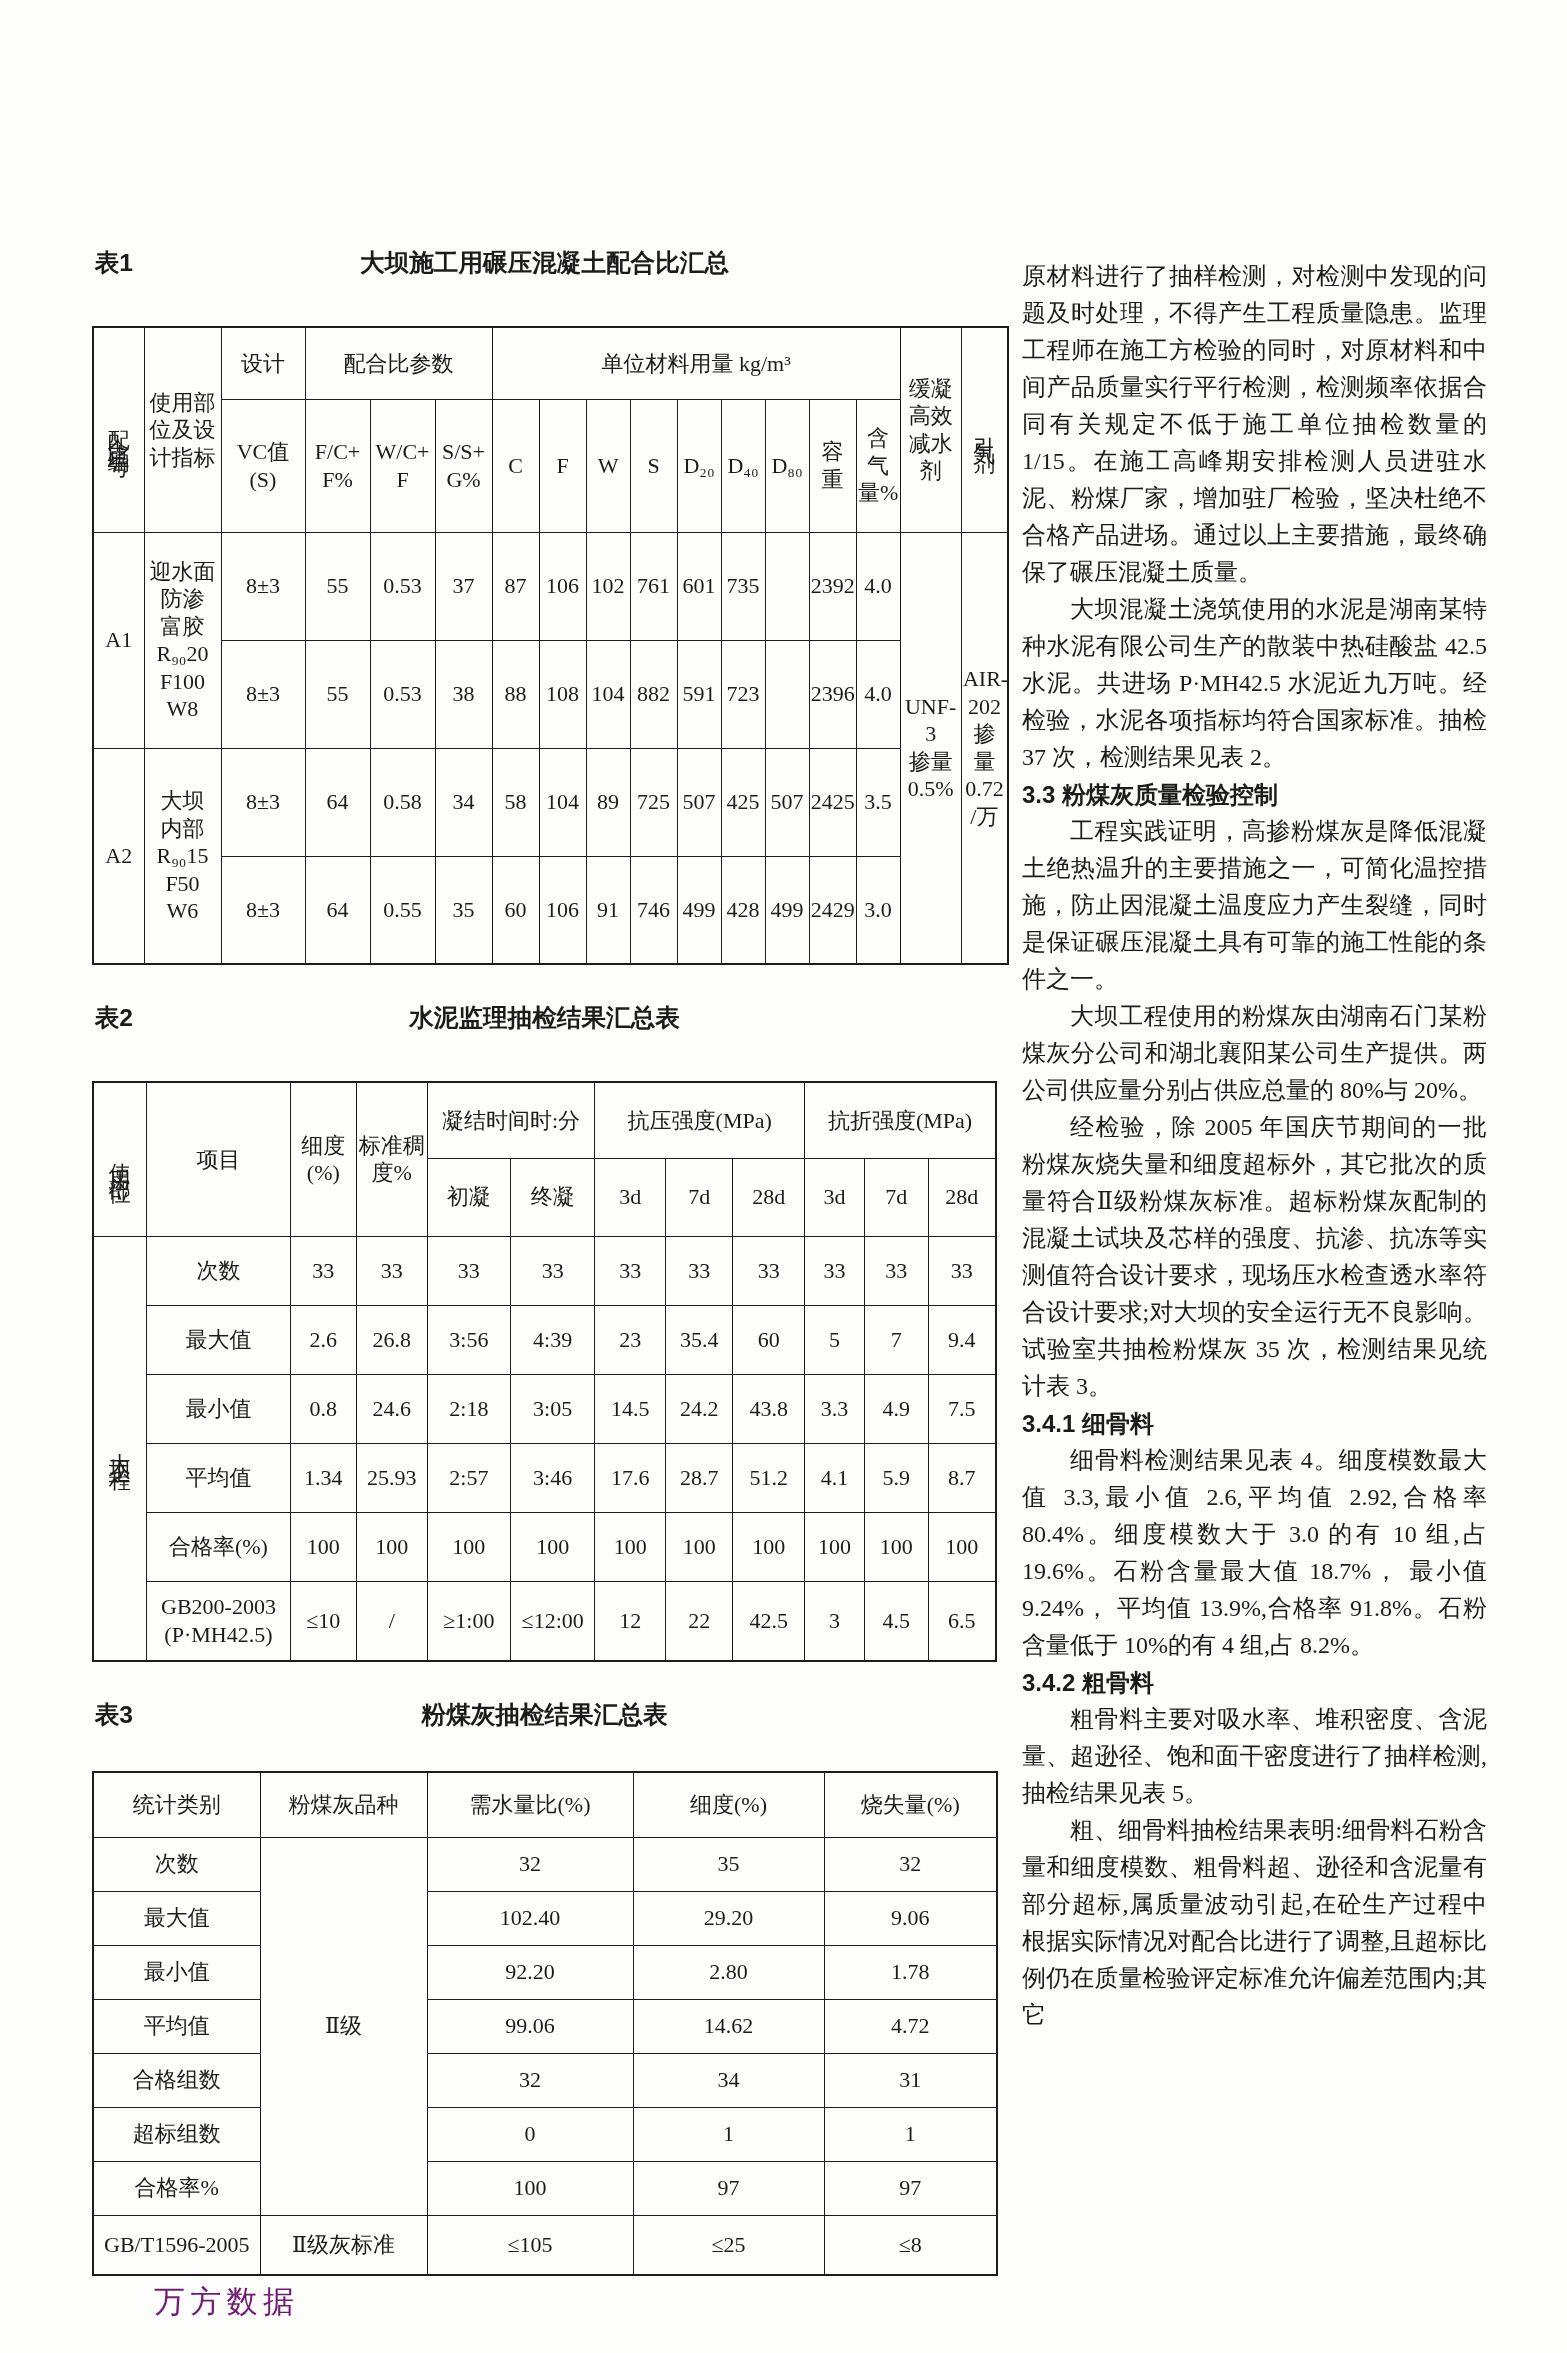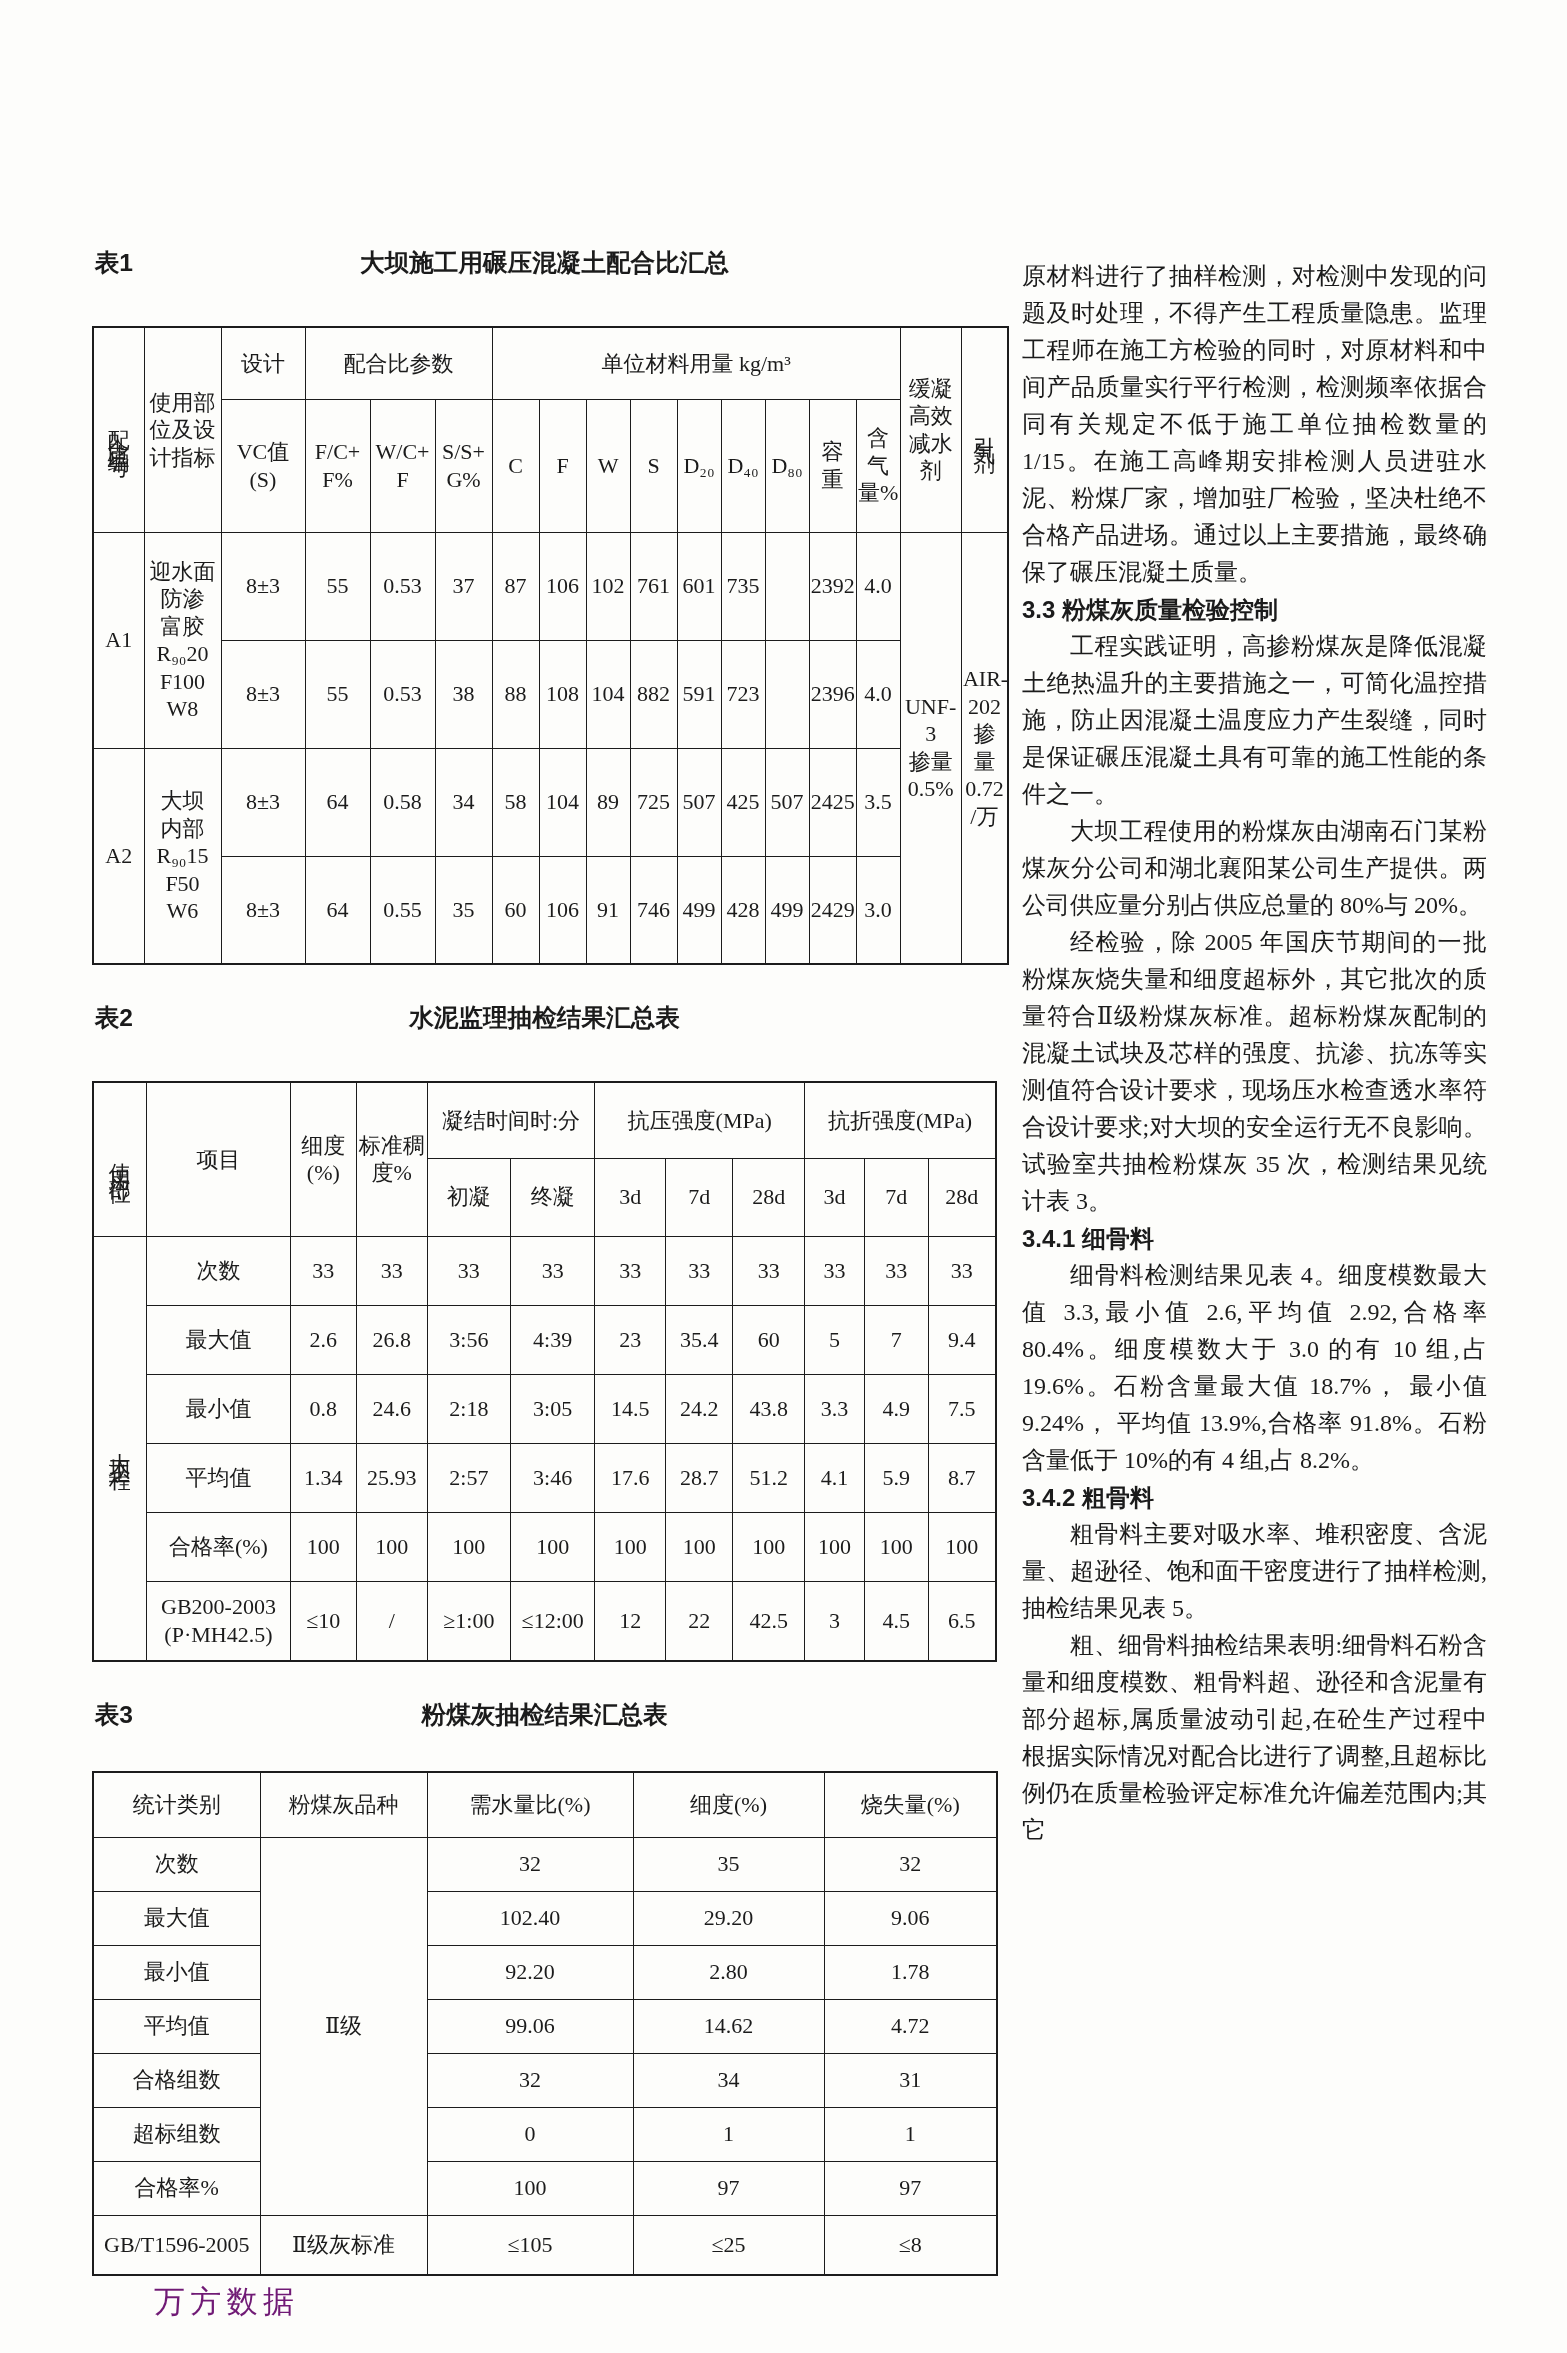--- a/index.html
+++ b/index.html
@@ -384,20 +384,21 @@
           <td>≤25</td>
           <td>≤8</td>
         </tr>
       </tbody>
   </table>
 
 </div>
 
 <div class="right-col">
     <div class="p">原材料进行了抽样检测，对检测中发现的问题及时处理，不得产生工程质量隐患。监理工程师在施工方检验的同时，对原材料和中间产品质量实行平行检测，检测频率依据合同有关规定不低于施工单位抽检数量的 1/15。在施工高峰期安排检测人员进驻水泥、粉煤厂家，增加驻厂检验，坚决杜绝不合格产品进场。通过以上主要措施，最终确保了碾压混凝土质量。</div>
+    <div class="pi">大坝混凝土浇筑使用的水泥是湖南某特种水泥有限公司生产的散装中热硅酸盐 42.5 水泥。共进场 P·MH42.5 水泥近九万吨。经检验，水泥各项指标均符合国家标准。抽检 37 次，检测结果见表 2。</div>
     <div class="h">3.3 粉煤灰质量检验控制</div>
     <div class="pi">工程实践证明，高掺粉煤灰是降低混凝土绝热温升的主要措施之一，可简化温控措施，防止因混凝土温度应力产生裂缝，同时是保证碾压混凝土具有可靠的施工性能的条件之一。</div>
     <div class="pi">大坝工程使用的粉煤灰由湖南石门某粉煤灰分公司和湖北襄阳某公司生产提供。两公司供应量分别占供应总量的 80%与 20%。</div>
     <div class="pi">经检验，除 2005 年国庆节期间的一批粉煤灰烧失量和细度超标外，其它批次的质量符合Ⅱ级粉煤灰标准。超标粉煤灰配制的混凝土试块及芯样的强度、抗渗、抗冻等实测值符合设计要求，现场压水检查透水率符合设计要求;对大坝的安全运行无不良影响。试验室共抽检粉煤灰 35 次，检测结果见统计表 3。</div>
     <div class="h">3.4.1 细骨料</div>
     <div class="pi">细骨料检测结果见表 4。细度模数最大值 3.3,最小值 2.6,平均值 2.92,合格率 80.4%。细度模数大于 3.0 的有 10 组,占 19.6%。石粉含量最大值 18.7%， 最小值 9.24%， 平均值 13.9%,合格率 91.8%。石粉含量低于 10%的有 4 组,占 8.2%。</div>
     <div class="h">3.4.2 粗骨料</div>
     <div class="pi">粗骨料主要对吸水率、堆积密度、含泥量、超逊径、饱和面干密度进行了抽样检测,抽检结果见表 5。</div>
     <div class="pi">粗、细骨料抽检结果表明:细骨料石粉含量和细度模数、粗骨料超、逊径和含泥量有部分超标,属质量波动引起,在砼生产过程中根据实际情况对配合比进行了调整,且超标比例仍在质量检验评定标准允许偏差范围内;其它</div>
   </div>

